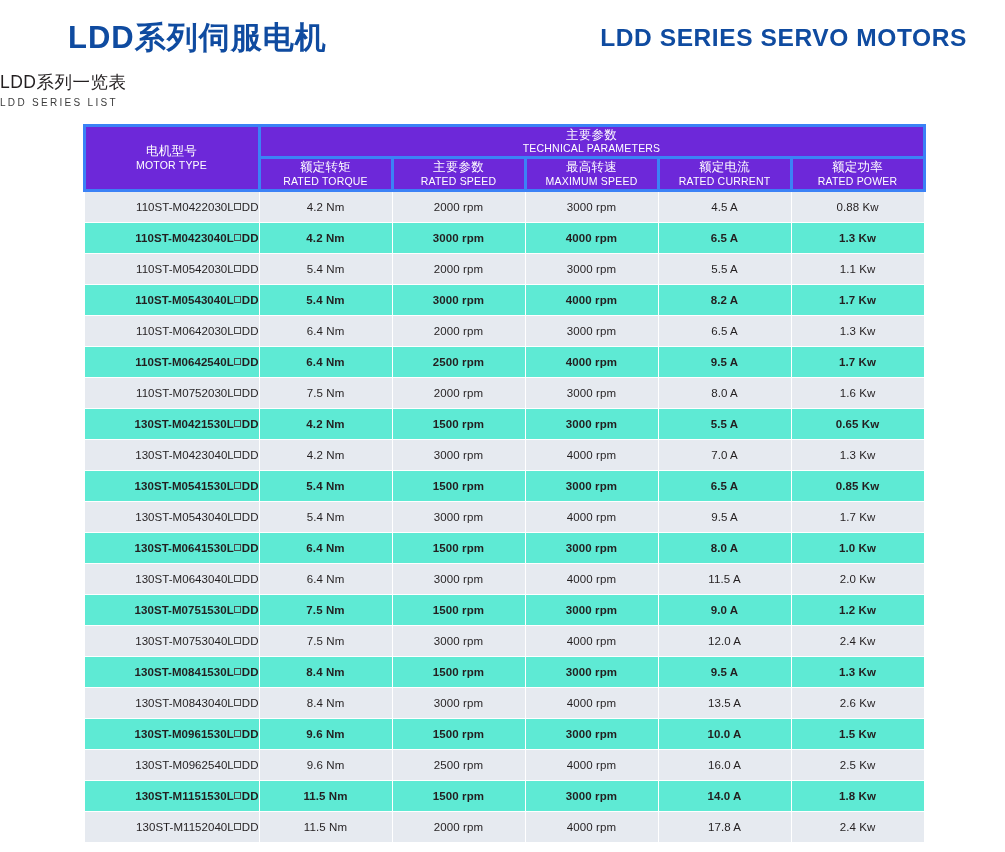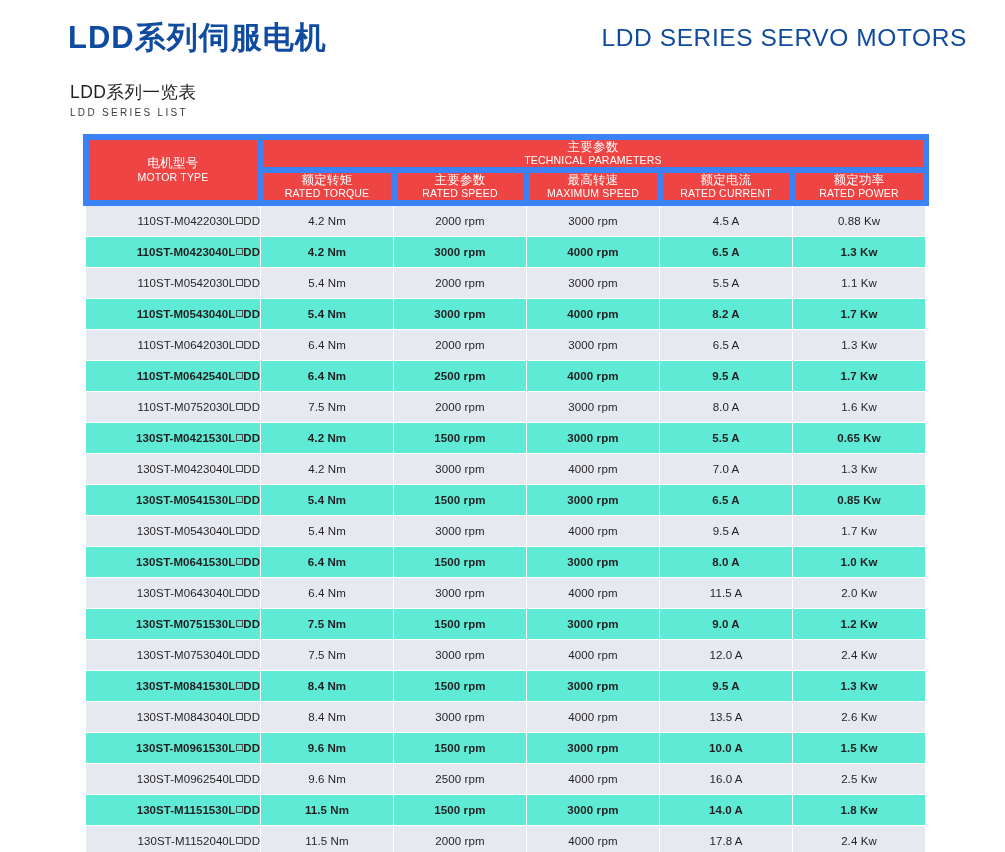--- a/index.html
+++ b/index.html
@@ -37,32 +37,31 @@
     font-size: 31px;
     font-weight: bold;
     color: #0f4ba0;
     letter-spacing: 1px;
     line-height: 1;
     white-space: nowrap;
   }
   .header-title-en {
     font-family: "Liberation Sans", sans-serif;
     font-size: 24.5px;
-    font-weight: normal;
+    font-weight: bold;
     color: #0f4ba0;
     letter-spacing: 0.6px;
     line-height: 1;
     white-space: nowrap;
     margin-top: 4px;
   }
 
   
   .subhead {
-    padding-left: 70px;
-    margin-top: 10px;
+    margin-top: 0;
   }
   .subhead-cn {
     font-size: 17.5px;
     color: #231f20;
     letter-spacing: 0.5px;
     line-height: 1.25;
   }
   .subhead-en {
     font-size: 10px;
     color: #3b3b3b;
@@ -81,23 +80,23 @@
     table-layout: fixed;
   }
   table.spec col.c0 { width: 175px; }
   table.spec col.c1 { width: 133px; }
   table.spec col.c2 { width: 133px; }
   table.spec col.c3 { width: 133px; }
   table.spec col.c4 { width: 133px; }
   table.spec col.c5 { width: 133px; }
 
   .spec thead th {
-    background: #ef4444;
+    background: #6d28d9;
     color: #ffffff;
-    border: 6px solid #3b82f6;
+    border: 3px solid #3b82f6;
     padding: 0;
     font-weight: normal;
     text-align: center;
     vertical-align: middle;
   }
   .th-group {
     height: 32px;
   }
   .th-sub {
     height: 33px;

